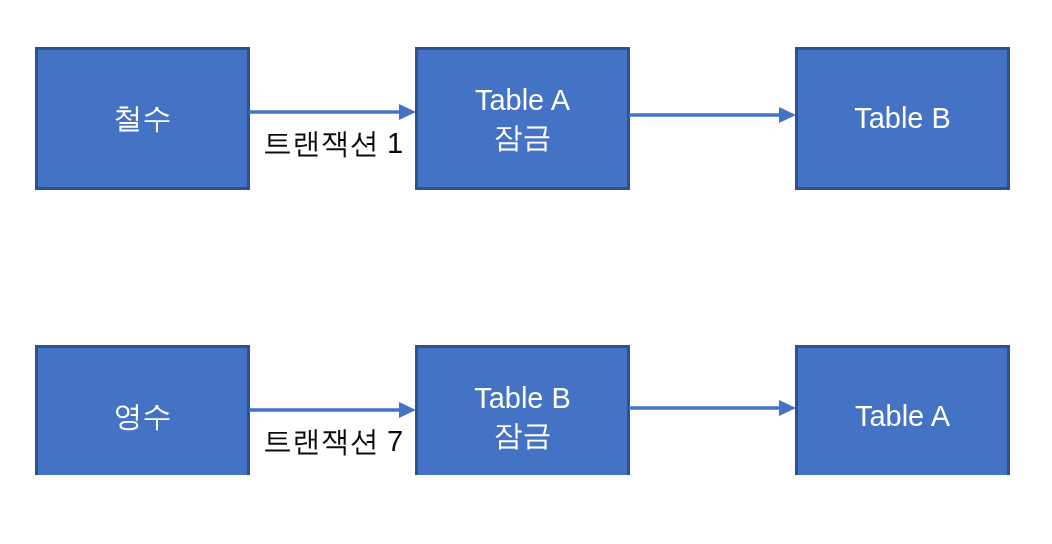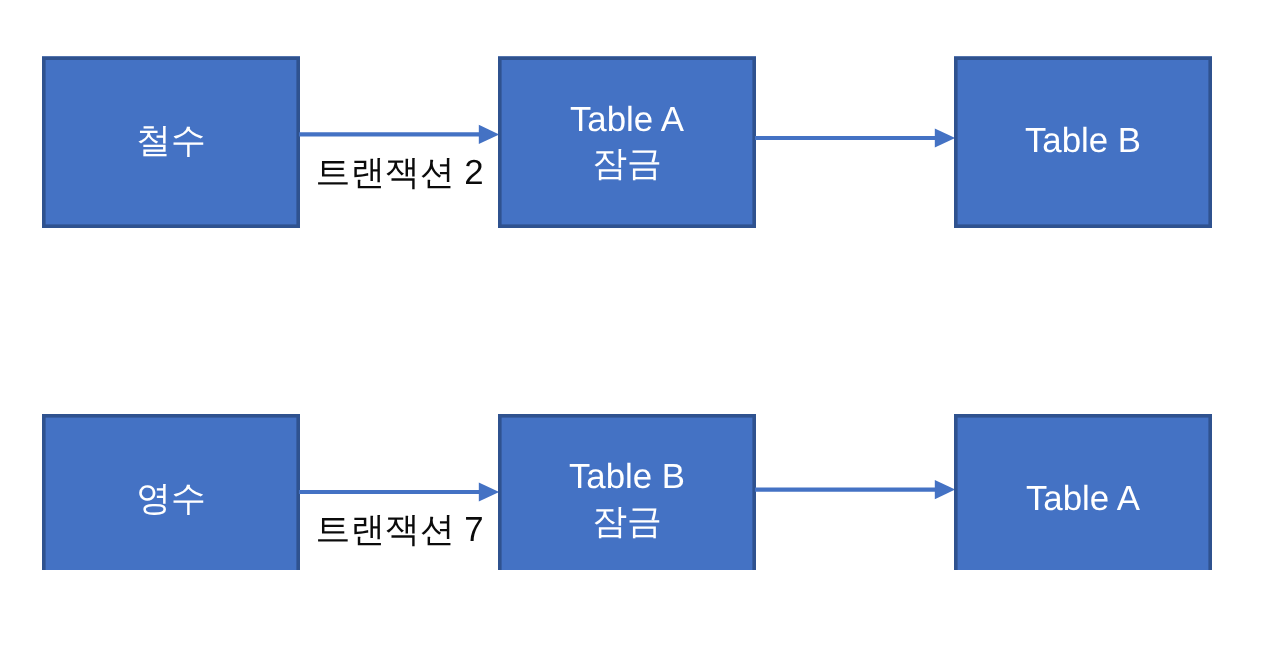--- a/index.html
+++ b/index.html
@@ -67,21 +67,21 @@
   <div class="row1">
     <div class="box col1">
       <span>철수</span>
     </div>
 
     <svg class="arrow arrow-a" viewBox="0 0 168 22">
       <line x1="0" y1="11" x2="152" y2="11" stroke="#4472C4" stroke-width="3.5"></line>
       <polygon points="150,3 167,11 150,19" fill="#4472C4"></polygon>
     </svg>
 
-    <div class="txn-label">트랜잭션 2</div>
+    <div class="txn-label">트랜잭션 1</div>
 
     <div class="box col2">
       <span>Table A</span>
       <span>잠금</span>
     </div>
 
     <svg class="arrow arrow-b" viewBox="0 0 168 22">
       <line x1="0" y1="11" x2="152" y2="11" stroke="#4472C4" stroke-width="3.5"></line>
       <polygon points="150,3 167,11 150,19" fill="#4472C4"></polygon>
     </svg>

